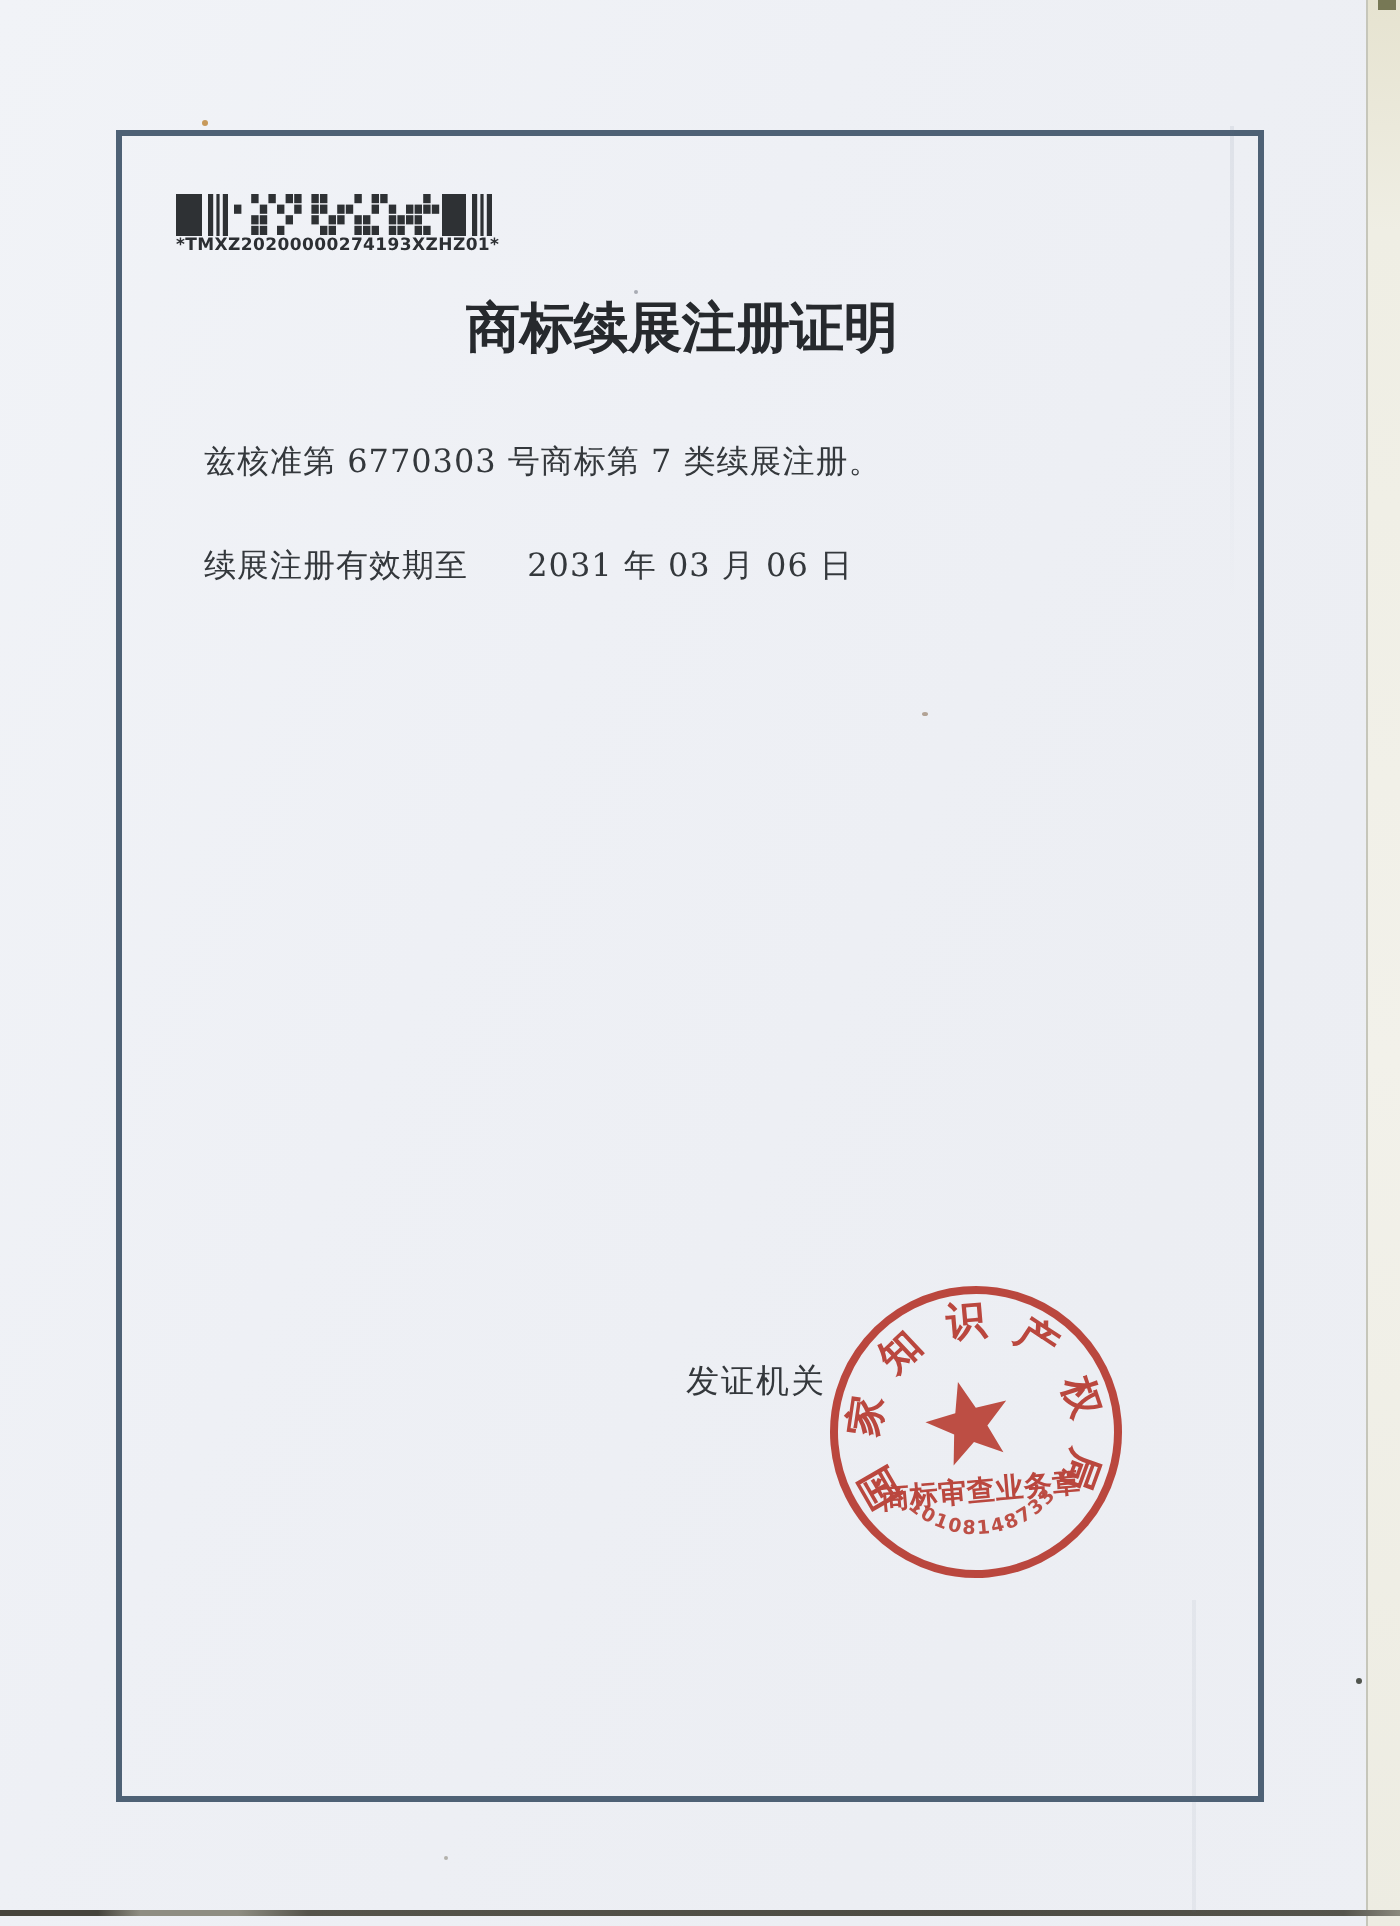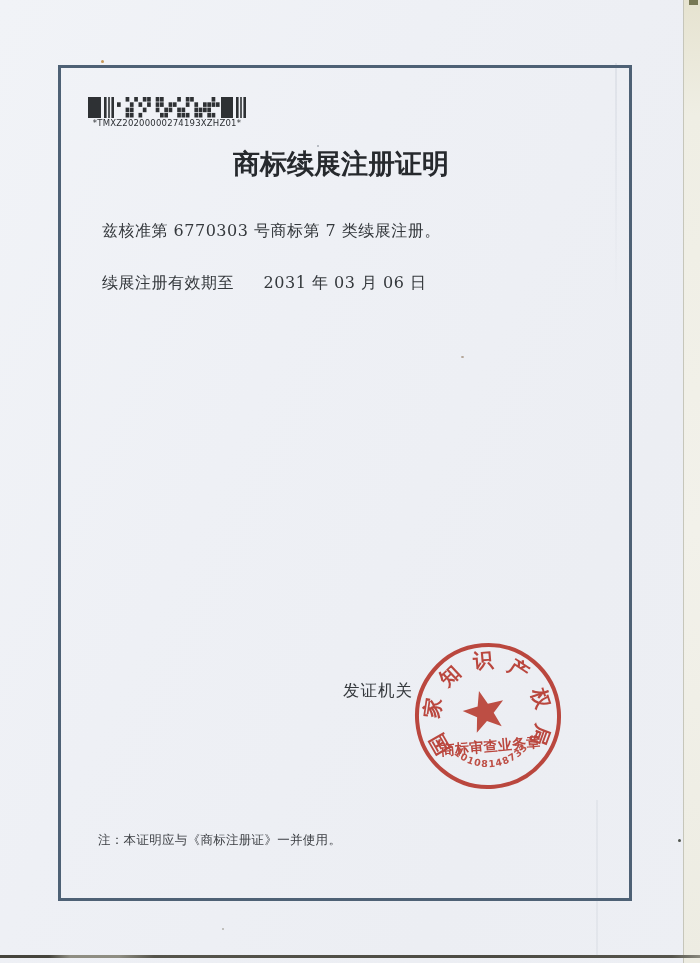--- a/index.html
+++ b/index.html
@@ -5,21 +5,21 @@
   html,body{margin:0;padding:0;}
   body{width:700px;height:963px;position:relative;overflow:hidden;
        font-family:"DejaVu Serif","Liberation Serif",serif;}
   .page{position:absolute;inset:0;
         background:linear-gradient(115deg,#f1f3f7 0%,#eef0f5 38%,#eceef3 75%,#edeff4 100%);}
   .frame{position:absolute;left:58px;top:65px;width:574px;height:836px;
          border:3px solid #4e6175;box-sizing:border-box;}
   .barcode{position:absolute;left:88px;top:97px;width:158px;height:21px;}
   .barcode svg{display:block;}
   .barcode-caption{position:absolute;left:88px;top:118px;width:158px;text-align:center;
-        font-family:"DejaVu Sans","Liberation Sans",sans-serif;font-weight:400;
+        font-family:"DejaVu Sans","Liberation Sans",sans-serif;font-weight:700;
         font-size:8.5px;letter-spacing:.2px;color:#2c2f33;white-space:nowrap;}
   .title{position:absolute;left:58px;top:146px;width:566px;margin:0;text-align:center;
         font-size:27px;font-weight:700;color:#26292d;letter-spacing:0;}
   .line{position:absolute;left:102px;margin:0;font-size:16px;color:#34383c;letter-spacing:.5px;}
   .line1{top:221px;}
   .line2{top:273px;}
   .line2 .date{margin-left:24px;}
   .issuer{position:absolute;left:343px;top:680px;margin:0;font-size:16.5px;color:#34383c;letter-spacing:1px;}
   .footnote{position:absolute;left:98px;top:832px;margin:0;font-size:12.5px;color:#3a3d41;letter-spacing:.3px;}
   
@@ -145,21 +145,20 @@
         <polygon fill="#c94a3d" points="0,-22 5.3,-7.3 20.9,-6.8 8.6,2.8 12.9,17.8 0,9 -12.9,17.8 -8.6,2.8 -20.9,-6.8 -5.3,-7.3"></polygon>
       </g>
       <text class="banner" x="82" y="114" text-anchor="middle" dominant-baseline="central">商标审查业务章</text>
       <path id="serial-arc" d="M 42.9 116.8 A 51 51 0 0 0 121.1 116.8" fill="none"></path>
       <text class="serial">
         <textPath href="#serial-arc" startOffset="50%" text-anchor="middle">1101081487331</textPath>
       </text>
     </svg>
   </div>
 
-  <p class="footnote">注：本证明应与《商标注册证》一并使用。</p>
 
   <div class="scan-strip-right"></div>
   <div class="scan-corner-mark"></div>
   <div class="scan-bottom-line"></div>
   <div class="crease crease-v1"></div>
   <div class="crease crease-v2"></div>
   <div class="speck sp1"></div>
   <div class="speck sp2"></div>
   <div class="speck sp3"></div>
   <div class="speck sp4"></div>

